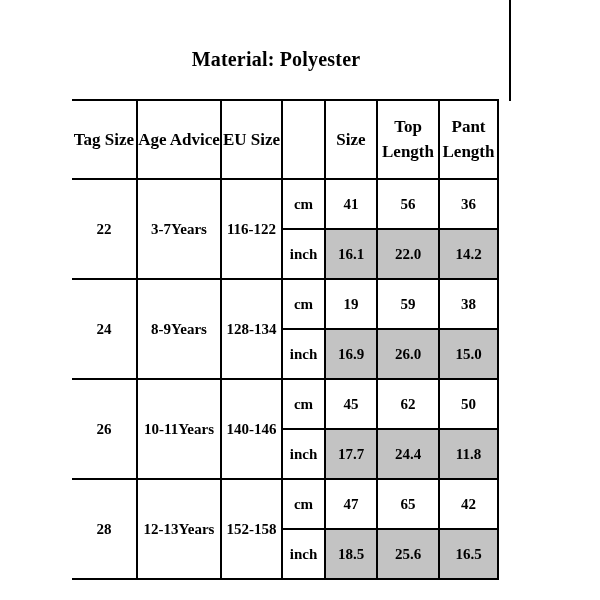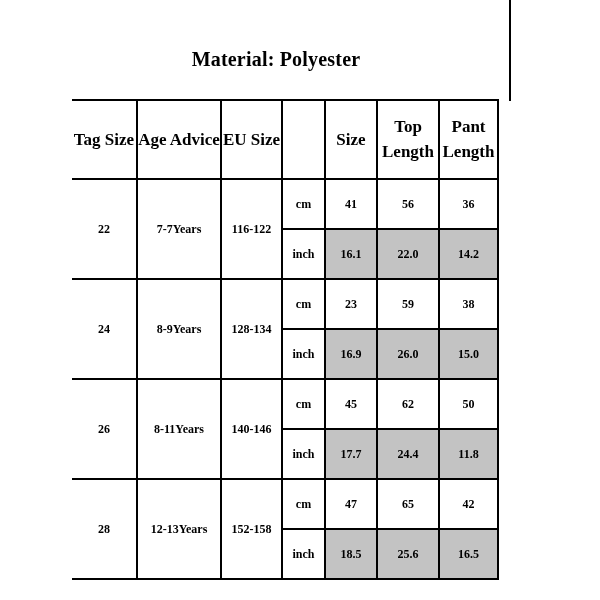--- a/index.html
+++ b/index.html
@@ -42,21 +42,21 @@
     border-collapse: collapse;
     table-layout: fixed;
     width: 426px;
   }
   #size-table td, #size-table th {
     border: 2px solid var(--border-color, #000000);
     padding: 0;
     text-align: center;
     vertical-align: middle;
     font-weight: bold;
-    font-size: 12px;
+    font-size: 15px;
     white-space: nowrap;
     overflow: hidden;
   }
   
   #size-table td.first-col, #size-table th.first-col {
     border-left: none;
   }
   #size-table th {
     font-size: 17px;
   }
@@ -98,53 +98,53 @@
       <th>Age Advice</th>
       <th>EU Size</th>
       <th></th>
       <th>Size</th>
       <th class="wrap">Top Length</th>
       <th class="wrap">Pant Length</th>
     </tr>
 
     <tr class="data-row">
       <td class="first-col" rowspan="2">22</td>
-      <td rowspan="2">7-7Years</td>
+      <td rowspan="2">3-7Years</td>
       <td rowspan="2">116-122</td>
       <td>cm</td>
       <td>41</td>
       <td>56</td>
       <td>36</td>
     </tr>
     <tr class="data-row">
       <td>inch</td>
       <td class="gray">16.1</td>
       <td class="gray">22.0</td>
       <td class="gray">14.2</td>
     </tr>
 
     <tr class="data-row">
       <td class="first-col" rowspan="2">24</td>
       <td rowspan="2">8-9Years</td>
       <td rowspan="2">128-134</td>
       <td>cm</td>
-      <td>23</td>
+      <td>19</td>
       <td>59</td>
       <td>38</td>
     </tr>
     <tr class="data-row">
       <td>inch</td>
       <td class="gray">16.9</td>
       <td class="gray">26.0</td>
       <td class="gray">15.0</td>
     </tr>
 
     <tr class="data-row">
       <td class="first-col" rowspan="2">26</td>
-      <td rowspan="2">8-11Years</td>
+      <td rowspan="2">10-11Years</td>
       <td rowspan="2">140-146</td>
       <td>cm</td>
       <td>45</td>
       <td>62</td>
       <td>50</td>
     </tr>
     <tr class="data-row">
       <td>inch</td>
       <td class="gray">17.7</td>
       <td class="gray">24.4</td>

